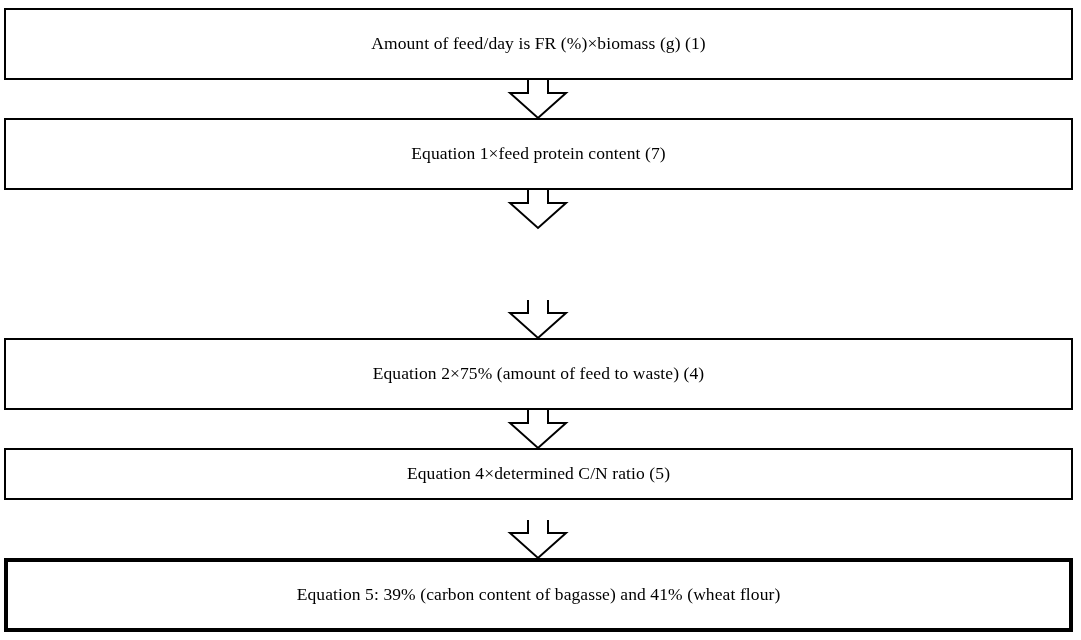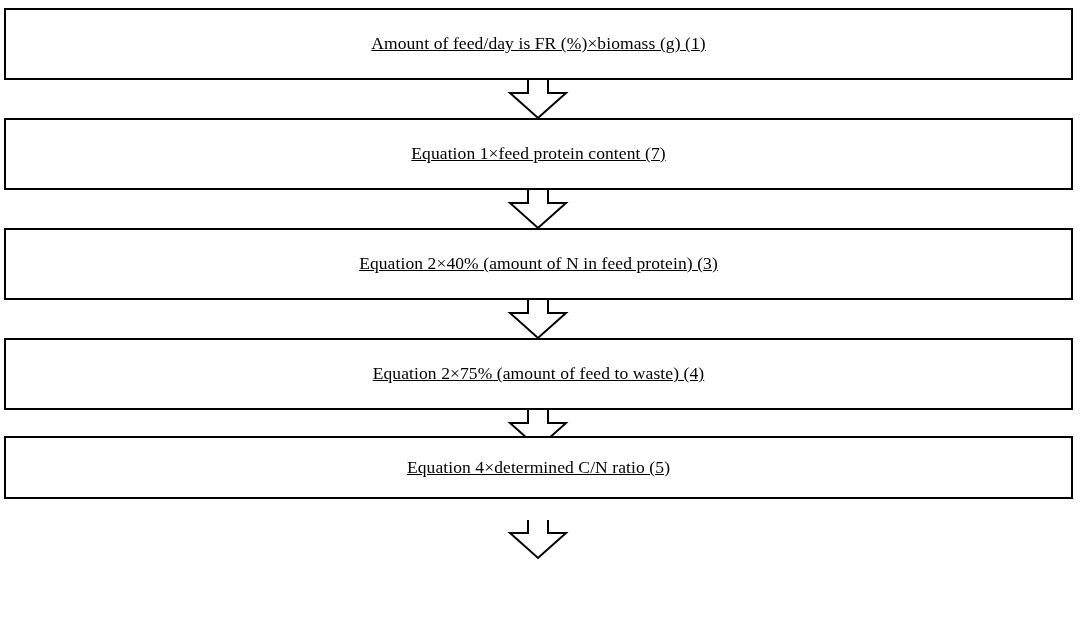--- a/index.html
+++ b/index.html
@@ -38,21 +38,20 @@
     border-width: 4px;
   }
 
   .node-label {
     font-size: 17.5px;
     line-height: 1.25;
     text-align: right;
     letter-spacing: 0.1px;
     color: #000000;
     white-space: nowrap;
-    text-decoration: underline;
   }
 
   .connector {
     position: absolute;
     width: 64px;
     pointer-events: none;
   }
   .connector svg {
     display: block;
     width: 100%;
@@ -78,44 +77,44 @@
   <div class="node" style="top: 118px; height: 72px;">
     <span class="node-label">Equation 1×feed protein content (7)</span>
   </div>
 
   <div class="connector" style="top: 190px; height: 38px; left: 506px;">
       <svg viewBox="0 0 64 38" preserveAspectRatio="none">
         <path d="M 22 0 L 22 13 L 4 13 L 32 38 L 60 13 L 42 13 L 42 0" fill="none" stroke="#000000" stroke-width="2" stroke-linejoin="miter" stroke-linecap="butt" vector-effect="non-scaling-stroke"></path>
       </svg>
     </div>
 
-  <div class="node" style="top: 228px; height: 72px;">
-    <span class="node-label">Equation 2×40% (amount of N in feed protein) (3)</span>
-  </div>
 
   <div class="connector" style="top: 300px; height: 38px; left: 506px;">
       <svg viewBox="0 0 64 38" preserveAspectRatio="none">
         <path d="M 22 0 L 22 13 L 4 13 L 32 38 L 60 13 L 42 13 L 42 0" fill="none" stroke="#000000" stroke-width="2" stroke-linejoin="miter" stroke-linecap="butt" vector-effect="non-scaling-stroke"></path>
       </svg>
     </div>
 
   <div class="node" style="top: 338px; height: 72px;">
     <span class="node-label">Equation 2×75% (amount of feed to waste) (4)</span>
   </div>
 
   <div class="connector" style="top: 410px; height: 38px; left: 506px;">
       <svg viewBox="0 0 64 38" preserveAspectRatio="none">
         <path d="M 22 0 L 22 13 L 4 13 L 32 38 L 60 13 L 42 13 L 42 0" fill="none" stroke="#000000" stroke-width="2" stroke-linejoin="miter" stroke-linecap="butt" vector-effect="non-scaling-stroke"></path>
       </svg>
     </div>
 
-  <div class="node" style="top: 436px; height: 63px;">
+  <div class="node" style="top: 448px; height: 52px;">
     <span class="node-label">Equation 4×determined C/N ratio (5)</span>
   </div>
 
   <div class="connector" style="top: 520px; height: 38px; left: 506px;">
       <svg viewBox="0 0 64 38" preserveAspectRatio="none">
         <path d="M 22 0 L 22 13 L 4 13 L 32 38 L 60 13 L 42 13 L 42 0" fill="none" stroke="#000000" stroke-width="2" stroke-linejoin="miter" stroke-linecap="butt" vector-effect="non-scaling-stroke"></path>
       </svg>
     </div>
 
+  <div class="node emphasis" style="top: 558px; height: 74px;">
+    <span class="node-label">Equation 5: 39% (carbon content of bagasse) and 41% (wheat flour)</span>
+  </div>
 
 </div>
 
 </body></html>

